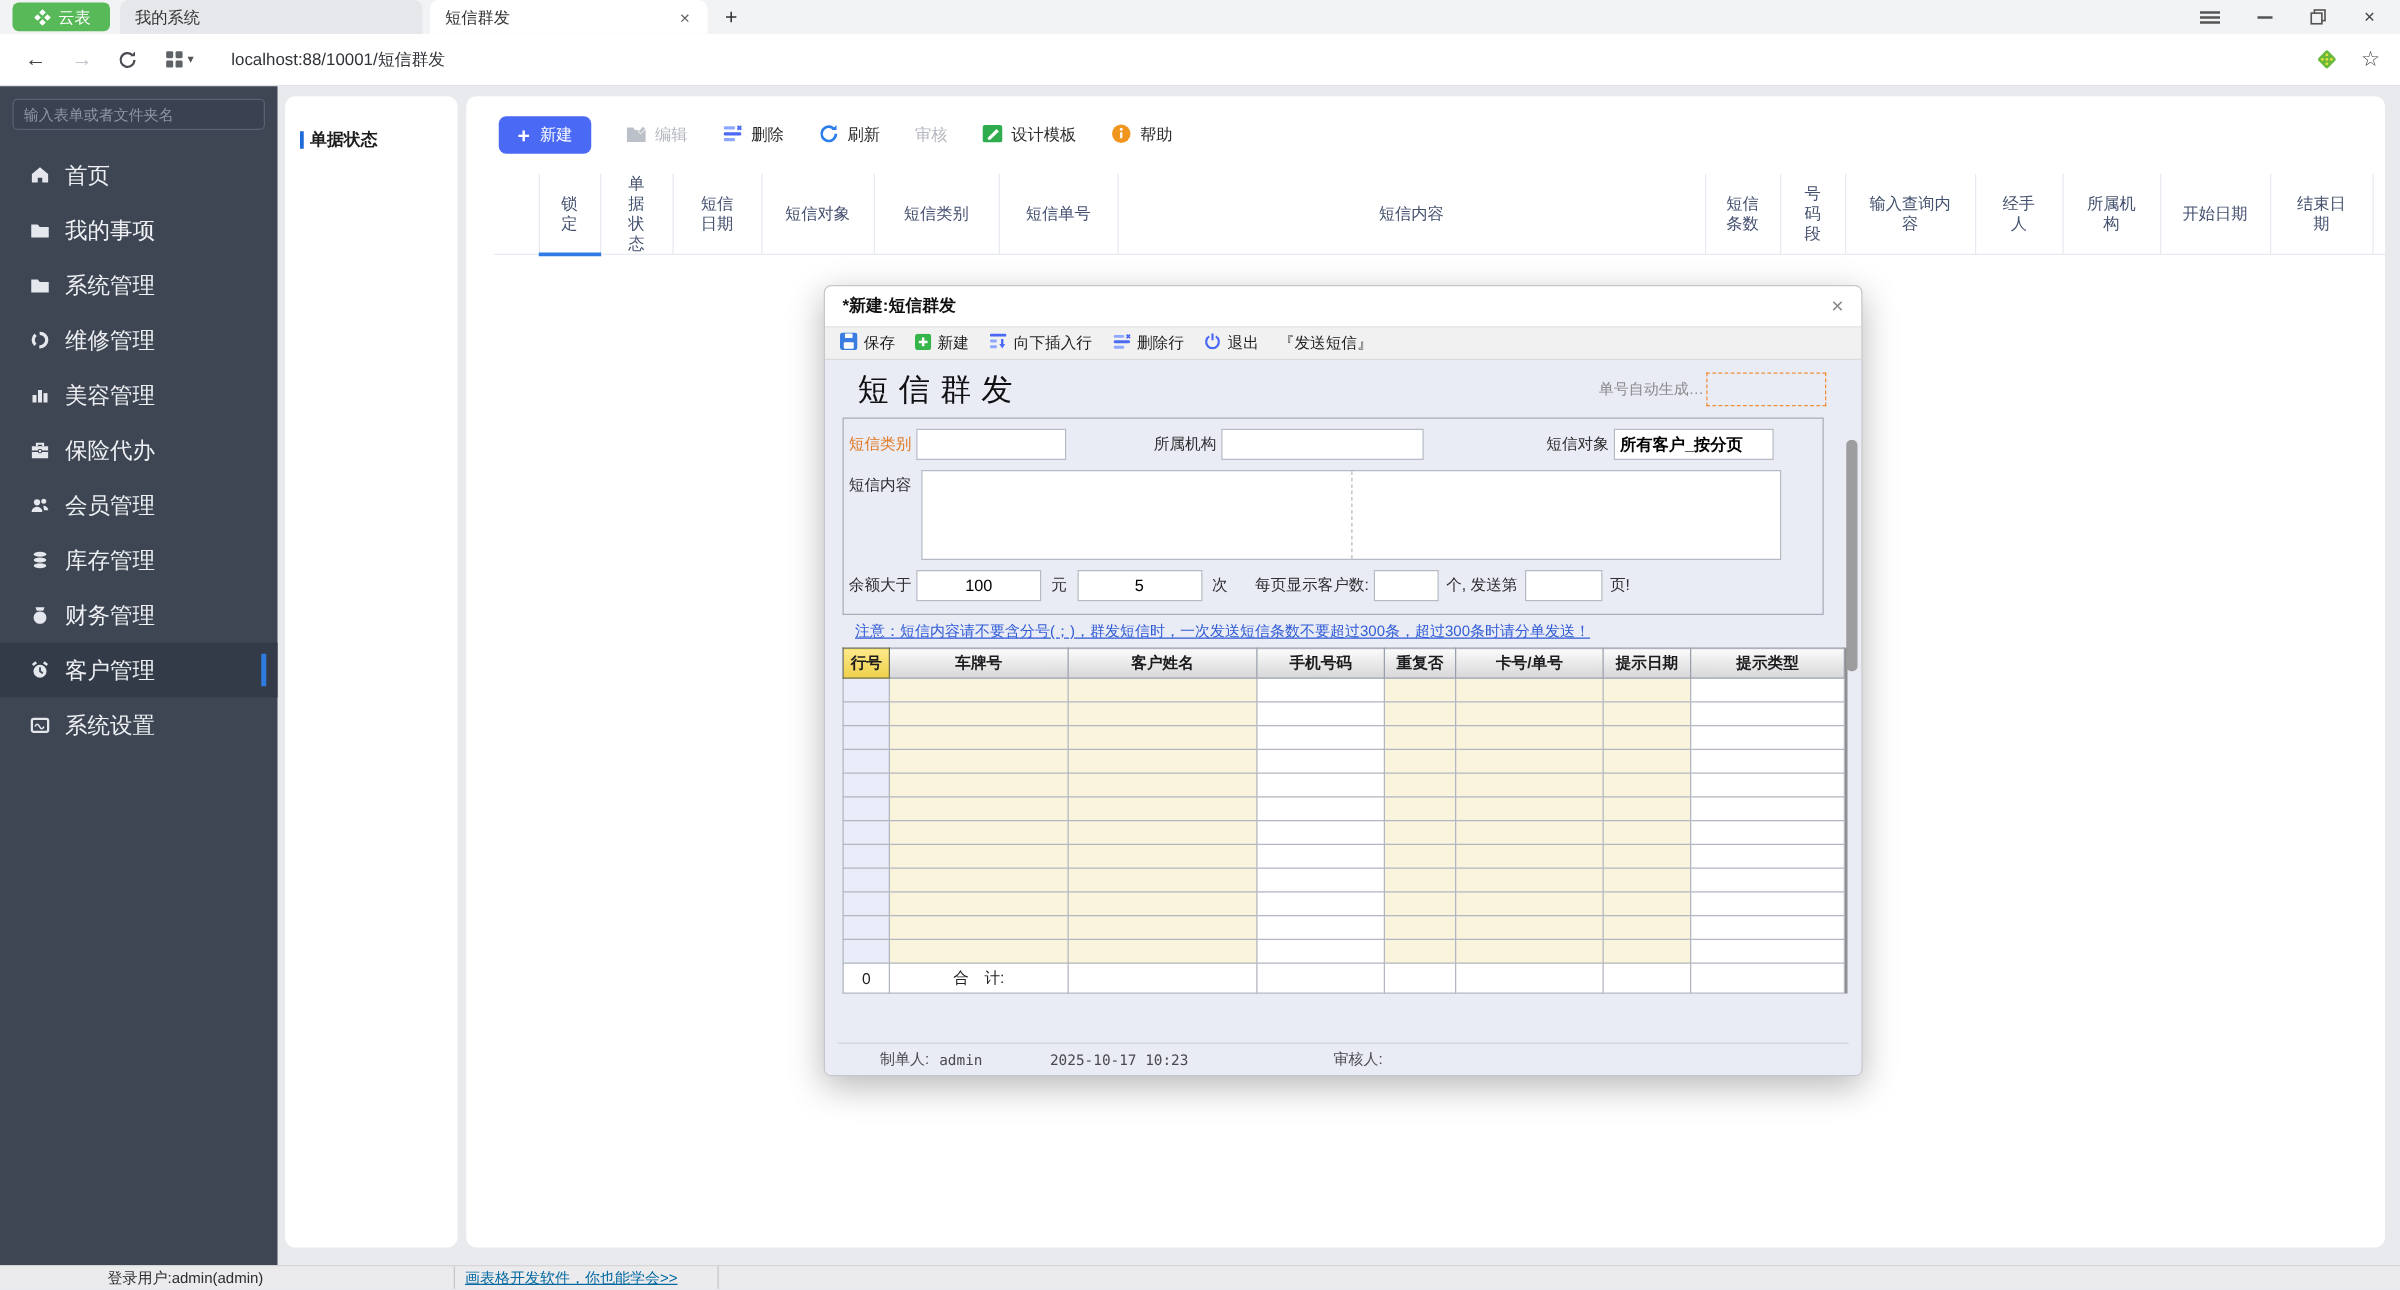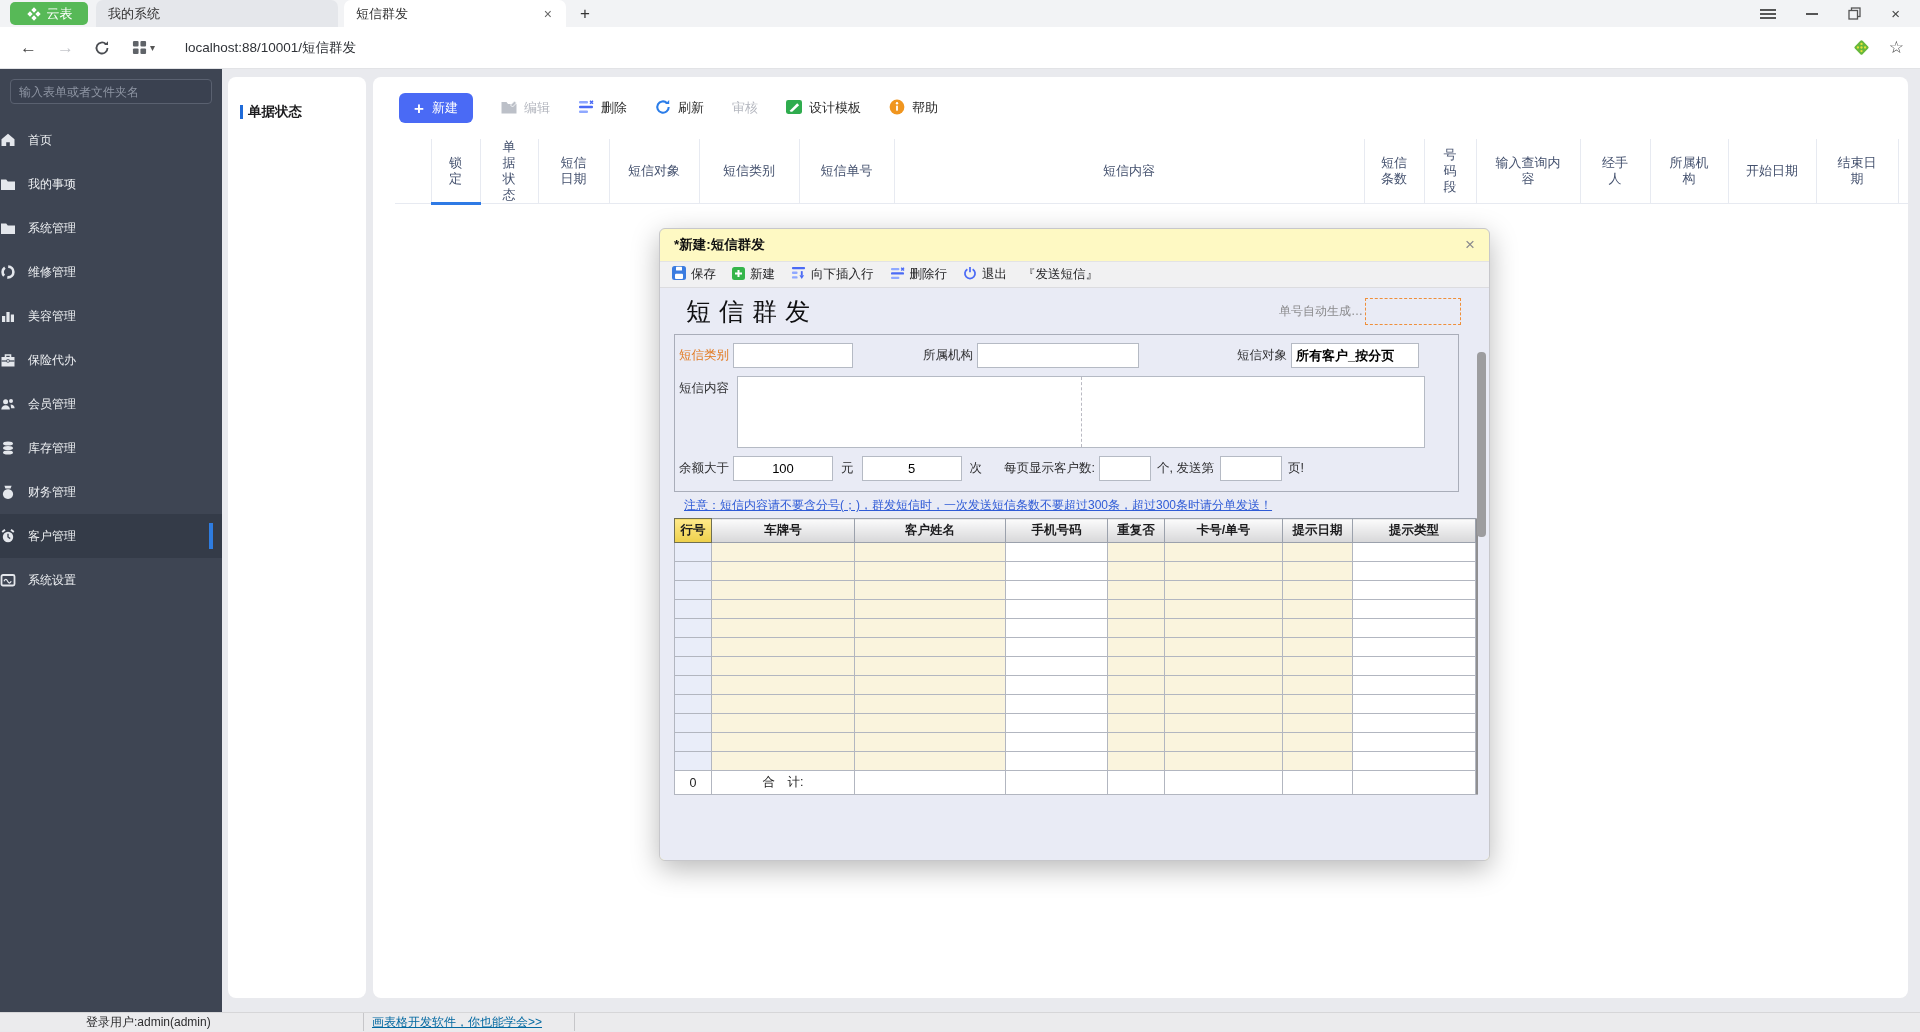--- a/index.html
+++ b/index.html
@@ -34,22 +34,22 @@
   .star { font-size:17px; color:#444; cursor:pointer; }
 
   
   .page { display:flex; height:943px; }
 
   .sidebar { width:222px; background:#3e4553; flex-shrink:0; display:flex; flex-direction:column; }
   .side-search { margin:10px 10px 6px 10px; height:25px; background:#3a4150; border:1px solid #5a6170;
     border-radius:4px; color:#cfd3da; font-size:12px; padding:0 8px; outline:none; width:202px; }
   .side-search::placeholder { color:#8e95a3; }
   .nav-list { margin-top:8px; }
-  .nav-item { height:44px; display:flex; align-items:center; gap:12px;
-    font-size:12px; color:#eef0f3; cursor:pointer; position:relative; }
+  .nav-item { height:44px; display:flex; align-items:center; padding-left:24px; gap:12px;
+    font-size:18px; color:#eef0f3; cursor:pointer; position:relative; }
   .nav-item.active { background:#343b48; }
   .active-bar { position:absolute; right:9px; top:9px; width:4px; height:26px; background:#2e7ce0; }
   .nav-ic { width:16px; height:16px; display:flex; align-items:center; justify-content:center; }
 
   .status-panel { width:138px; background:#fff; border-radius:8px; margin:8px 0 14px 6px; padding:26px 0 0 12px; }
   .sp-title { display:flex; align-items:center; gap:5px; font-size:13.5px; font-weight:bold; color:#1d1d1f; }
   .sp-bar { width:3px; height:14px; background:#1f6bd9; }
 
   .main-panel { flex:1; background:#fff; border-radius:8px; margin:8px 12px 14px 7px; padding:10px 0 0 22px; overflow:hidden; }
   .toolbar { display:flex; align-items:center; gap:28px; padding:6px 0 16px 4px; }
@@ -71,21 +71,21 @@
 
   
   .statusbar { height:19px; background:#ebebed; border-top:1px solid #d6d6d8; display:flex; align-items:center;
     font-size:12px; color:#2d2d2f; }
   .sb-user { padding-left:86px; width:363px; }
   .sb-link-cell { border-left:1px solid #c6c6c9; border-right:1px solid #c6c6c9; width:212px; height:100%;
     display:flex; align-items:center; padding-left:8px; }
   .sb-link { color:#0369a1; text-decoration:underline; cursor:pointer; }
 
   
-  .modal { position:absolute; left:659px; top:228px; width:831px; height:633px; background:#fef9c3;
+  .modal { position:absolute; left:659px; top:228px; width:831px; height:633px; background:#ffffff;
     border:1px solid #c7c7cb; border-radius:6px; box-shadow:0 8px 28px rgba(0,0,0,.28);
     display:flex; flex-direction:column; overflow:hidden; z-index:10; }
   .m-title { height:32px; display:flex; align-items:center; justify-content:space-between; padding:0 14px;
     font-weight:bold; font-size:13.5px; color:#111; }
   .m-close { color:#8a8a8e; font-size:17px; font-weight:400; cursor:pointer; }
   .m-toolbar { height:27px; background:#f1f1f2; border-top:1px solid #e3e3e5; border-bottom:1px solid #dcdcdf;
     display:flex; align-items:center; gap:16px; padding:0 12px; font-size:12.5px; color:#1f1f21; }
   .m-tool { display:flex; align-items:center; gap:5px; cursor:pointer; }
   .m-body { flex:1; background:#e9ebf5; padding:0 10px 0 10px; position:relative; display:flex; flex-direction:column; }
   .m-scroll-thumb { position:absolute; right:3px; top:64px; width:9px; height:185px; background:#9d9d9f; border-radius:4px; cursor:pointer; }
@@ -685,14 +685,20 @@
               <td></td>
               <td></td>
               <td></td>
               <td></td>
           </tr>
         </tbody>
       </table>
       <div class="tbl-scroll"></div>
     </div>
 
+    <div class="m-footer">
+      <span style="margin-left:34px;">制单人:</span>
+      <span class="mono" style="margin-left:8px;">admin</span>
+      <span class="mono" style="margin-left:54px;">2025-10-17 10:23</span>
+      <span style="margin-left:116px;">审核人:</span>
+    </div>
   </div>
 </div>
 
 </body></html>

